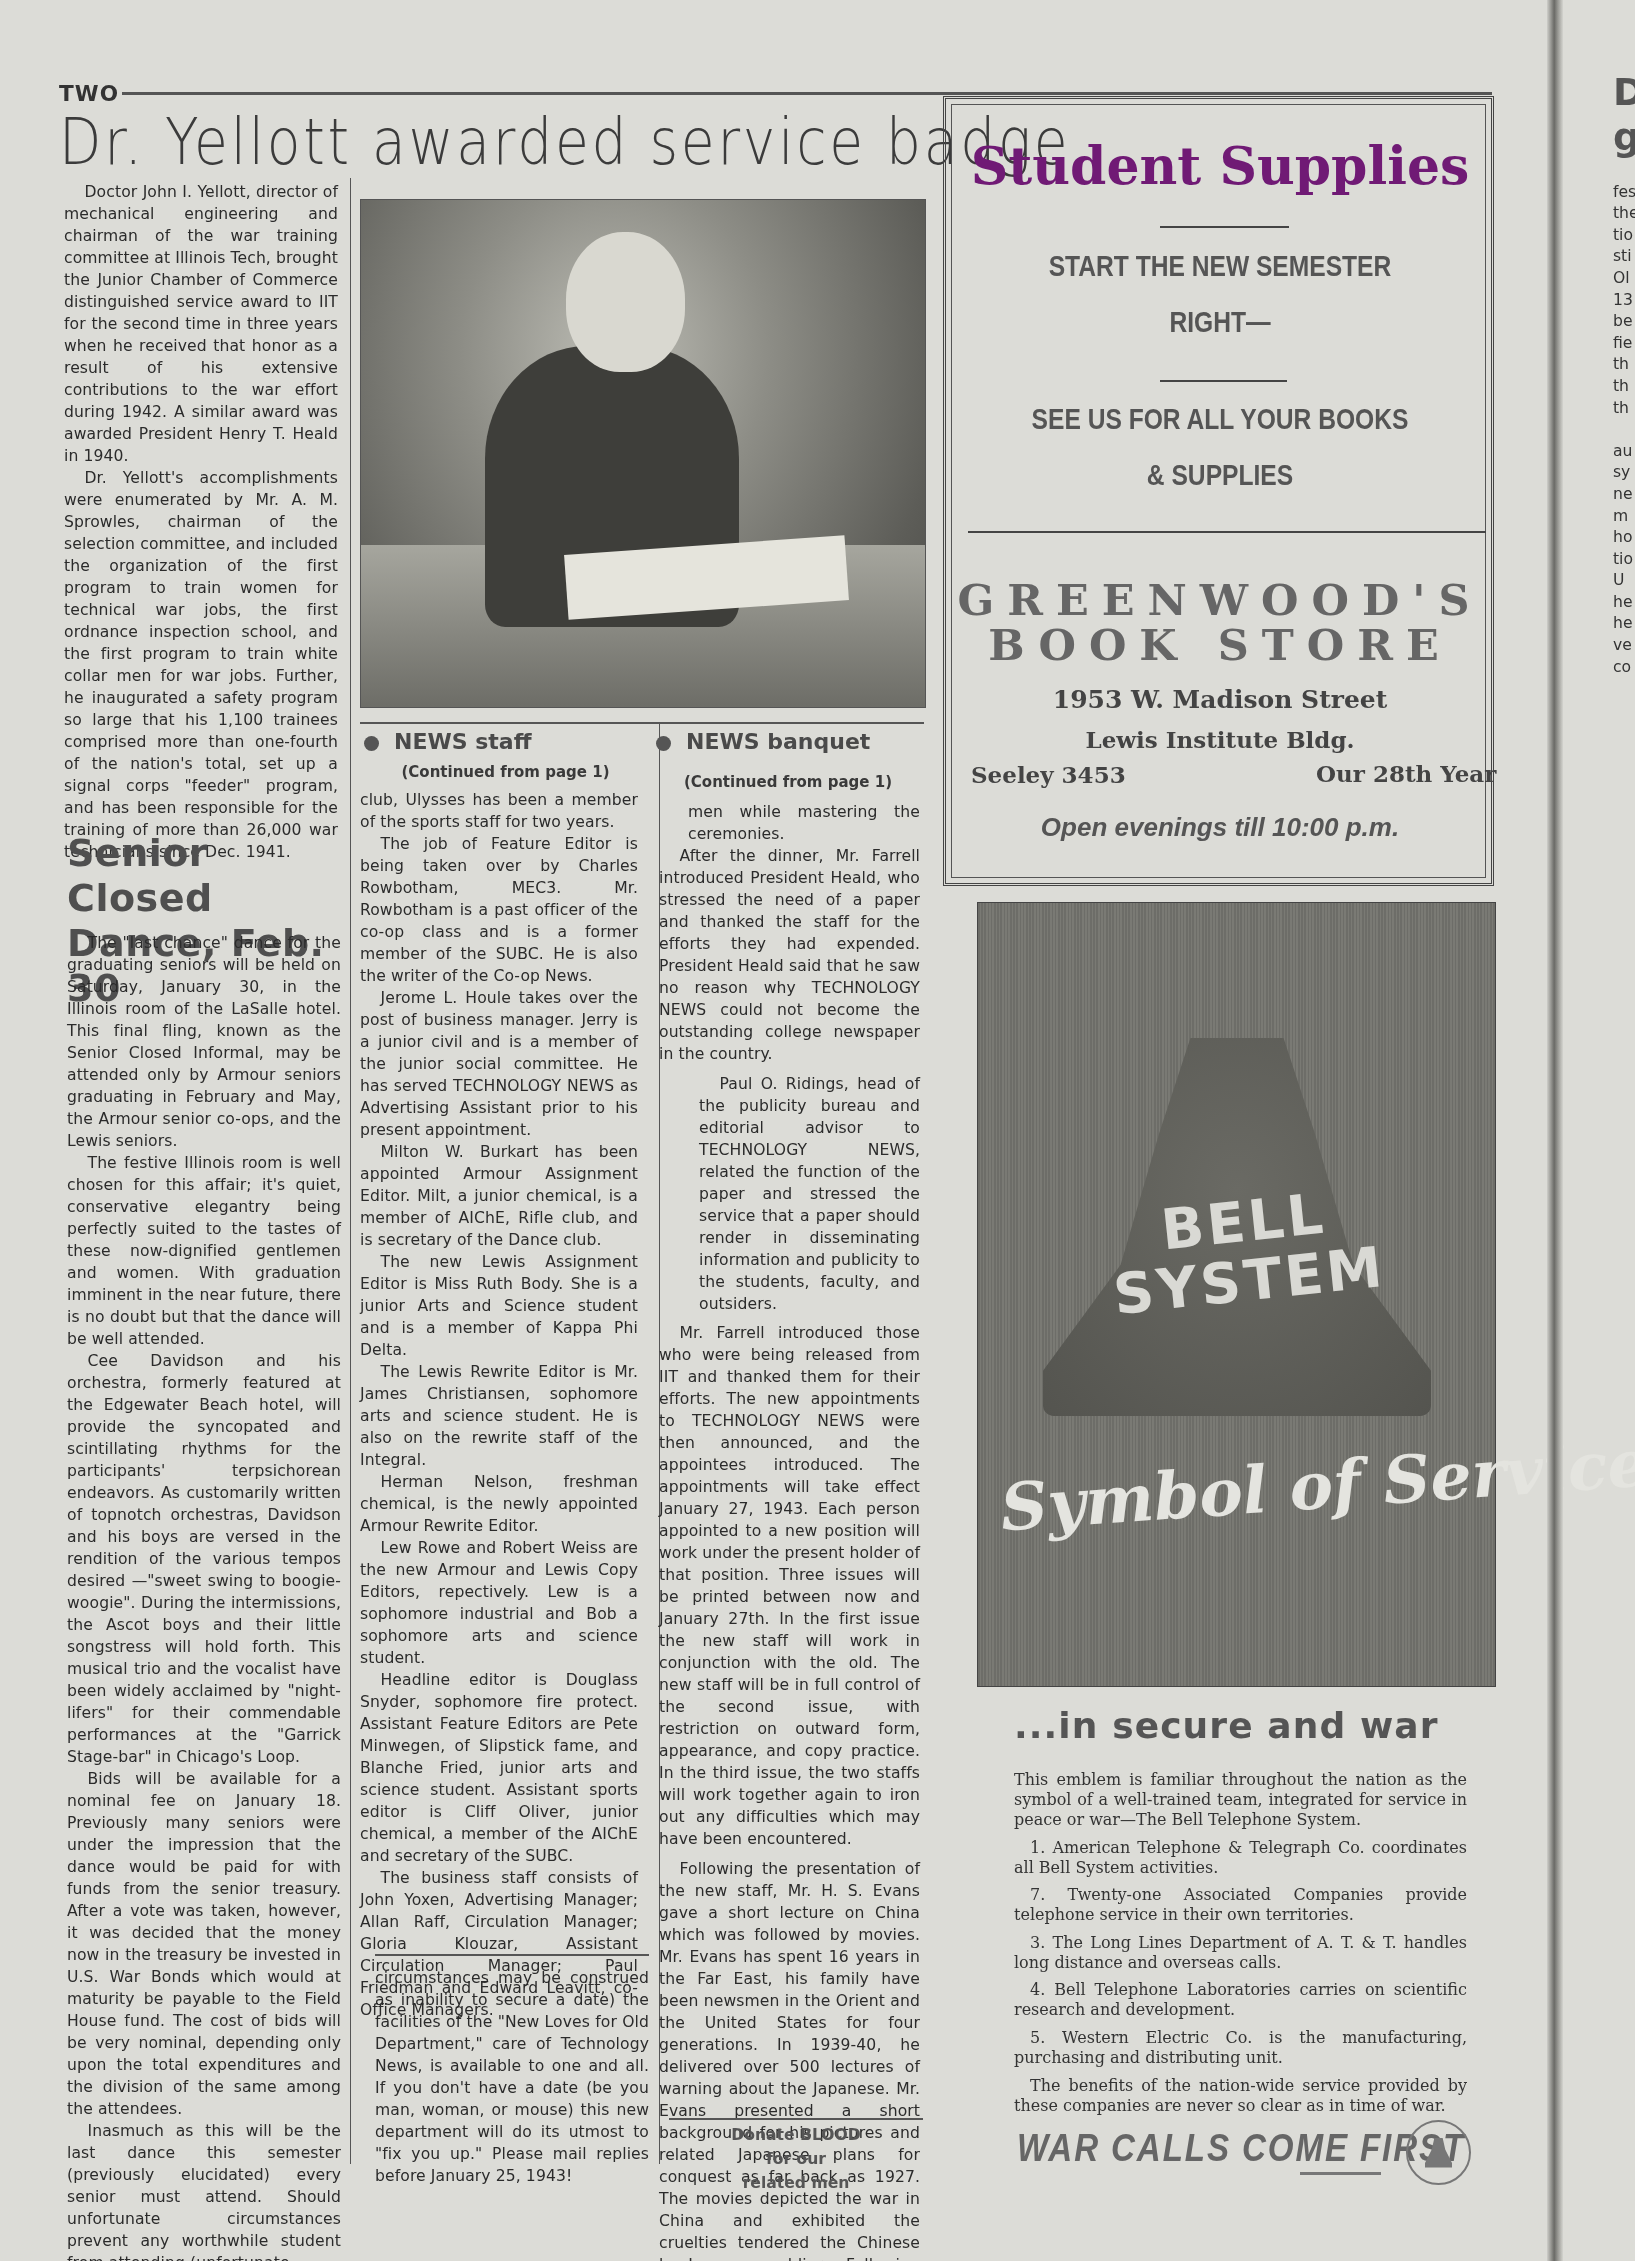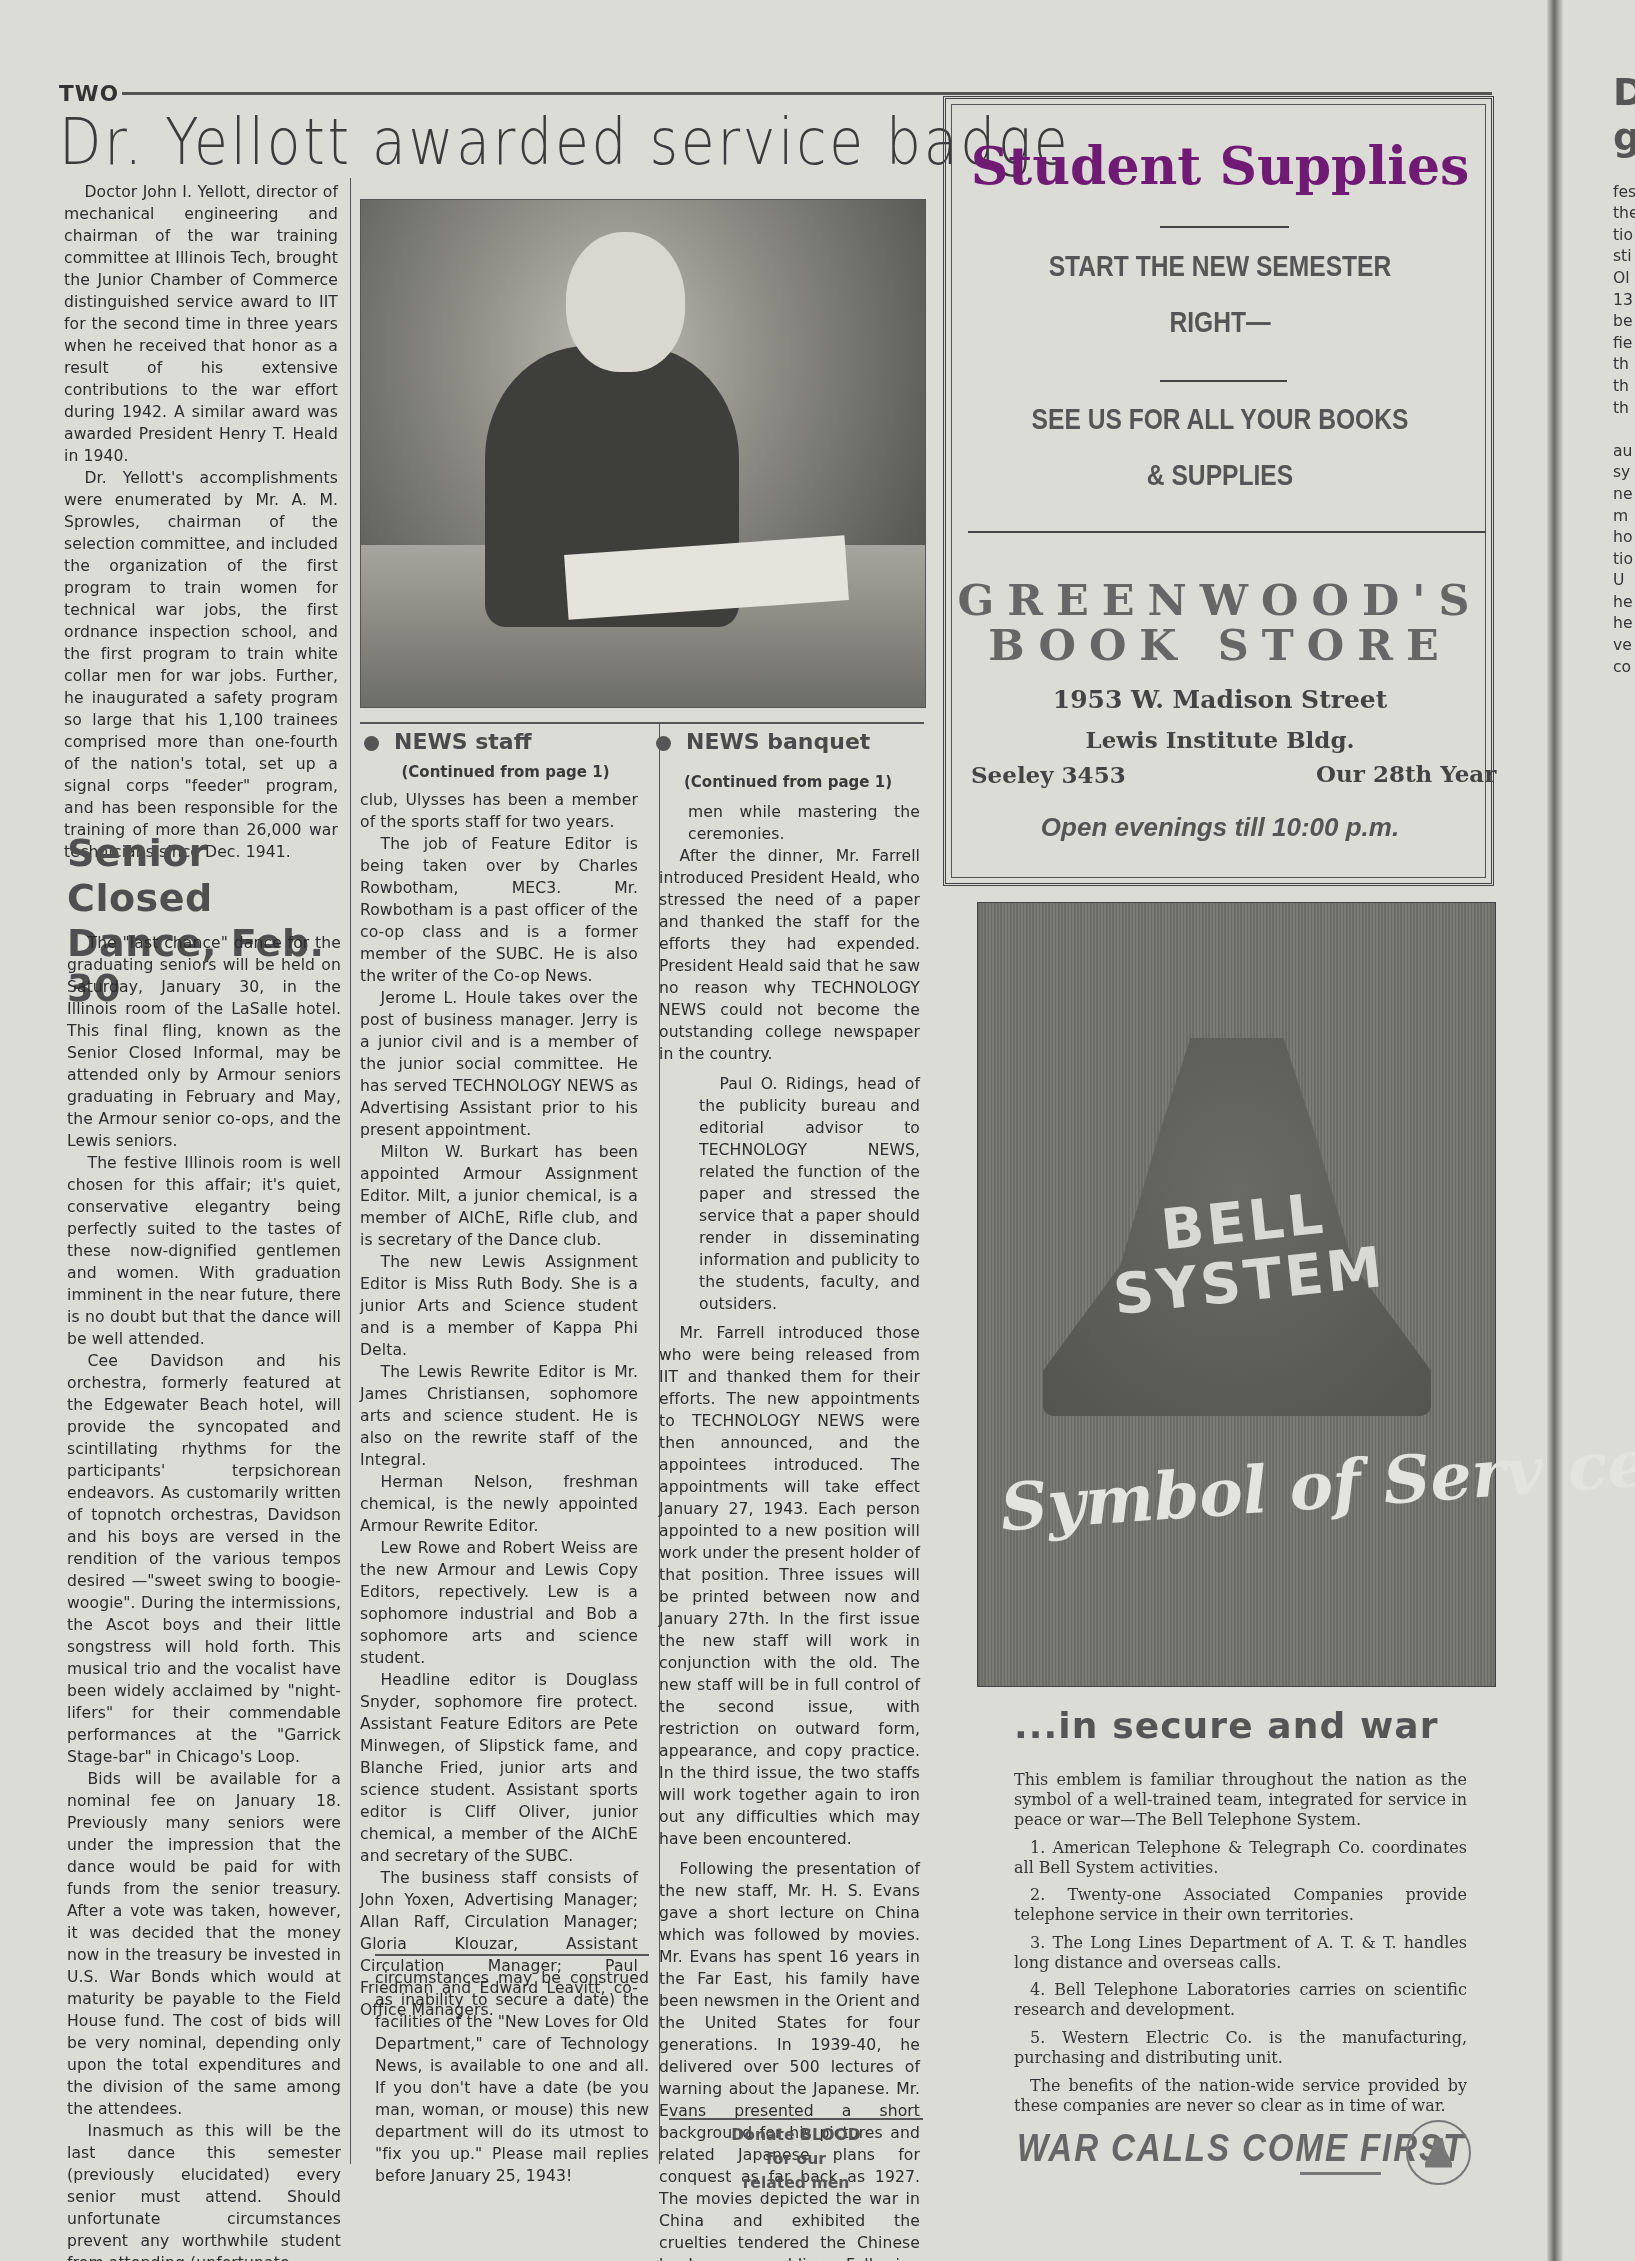--- a/index.html
+++ b/index.html
@@ -174,21 +174,21 @@
   <div class="abs bell-panel">
     <div class="bell-shape"></div>
     <div class="bell-label" style="left:183px; top:286px;">BELL</div>
     <div class="bell-label" style="left:135px; top:345px;">SYSTEM</div>
     <div class="bell-script">Symbol of Service</div>
   </div>
   <div class="abs peace-head" style="left:1014px; top:1705px;">...in secure and war</div>
   <div class="abs bell-text" style="left:1014px; top:1770px; width:453px;">
     <p class="first">This emblem is familiar throughout the nation as the symbol of a well-trained team, integrated for service in peace or war—The Bell Telephone System.</p>
     <p>1. American Telephone &amp; Telegraph Co. coordinates all Bell System activities.</p>
-    <p>2. Twenty-one Associated Companies provide telephone service in their own territories.</p>
+    <p>7. Twenty-one Associated Companies provide telephone service in their own territories.</p>
     <p>3. The Long Lines Department of A. T. &amp; T. handles long distance and overseas calls.</p>
     <p>4. Bell Telephone Laboratories carries on scientific research and development.</p>
     <p>5. Western Electric Co. is the manufacturing, purchasing and distributing unit.</p>
     <p>The benefits of the nation-wide service provided by these companies are never so clear as in time of war.</p>
   </div>
   <div class="abs war-calls" style="left:1017px; top:2126px;">WAR CALLS COME FIRST</div>
   <div class="abs" style="left:1300px; top:2172px; width:81px; height:2.7px; background:#777;"></div>
   <div class="abs bell-seal" style="left:1406px; top:2120px;">
     <div class="mini-bell"></div>
   </div>

